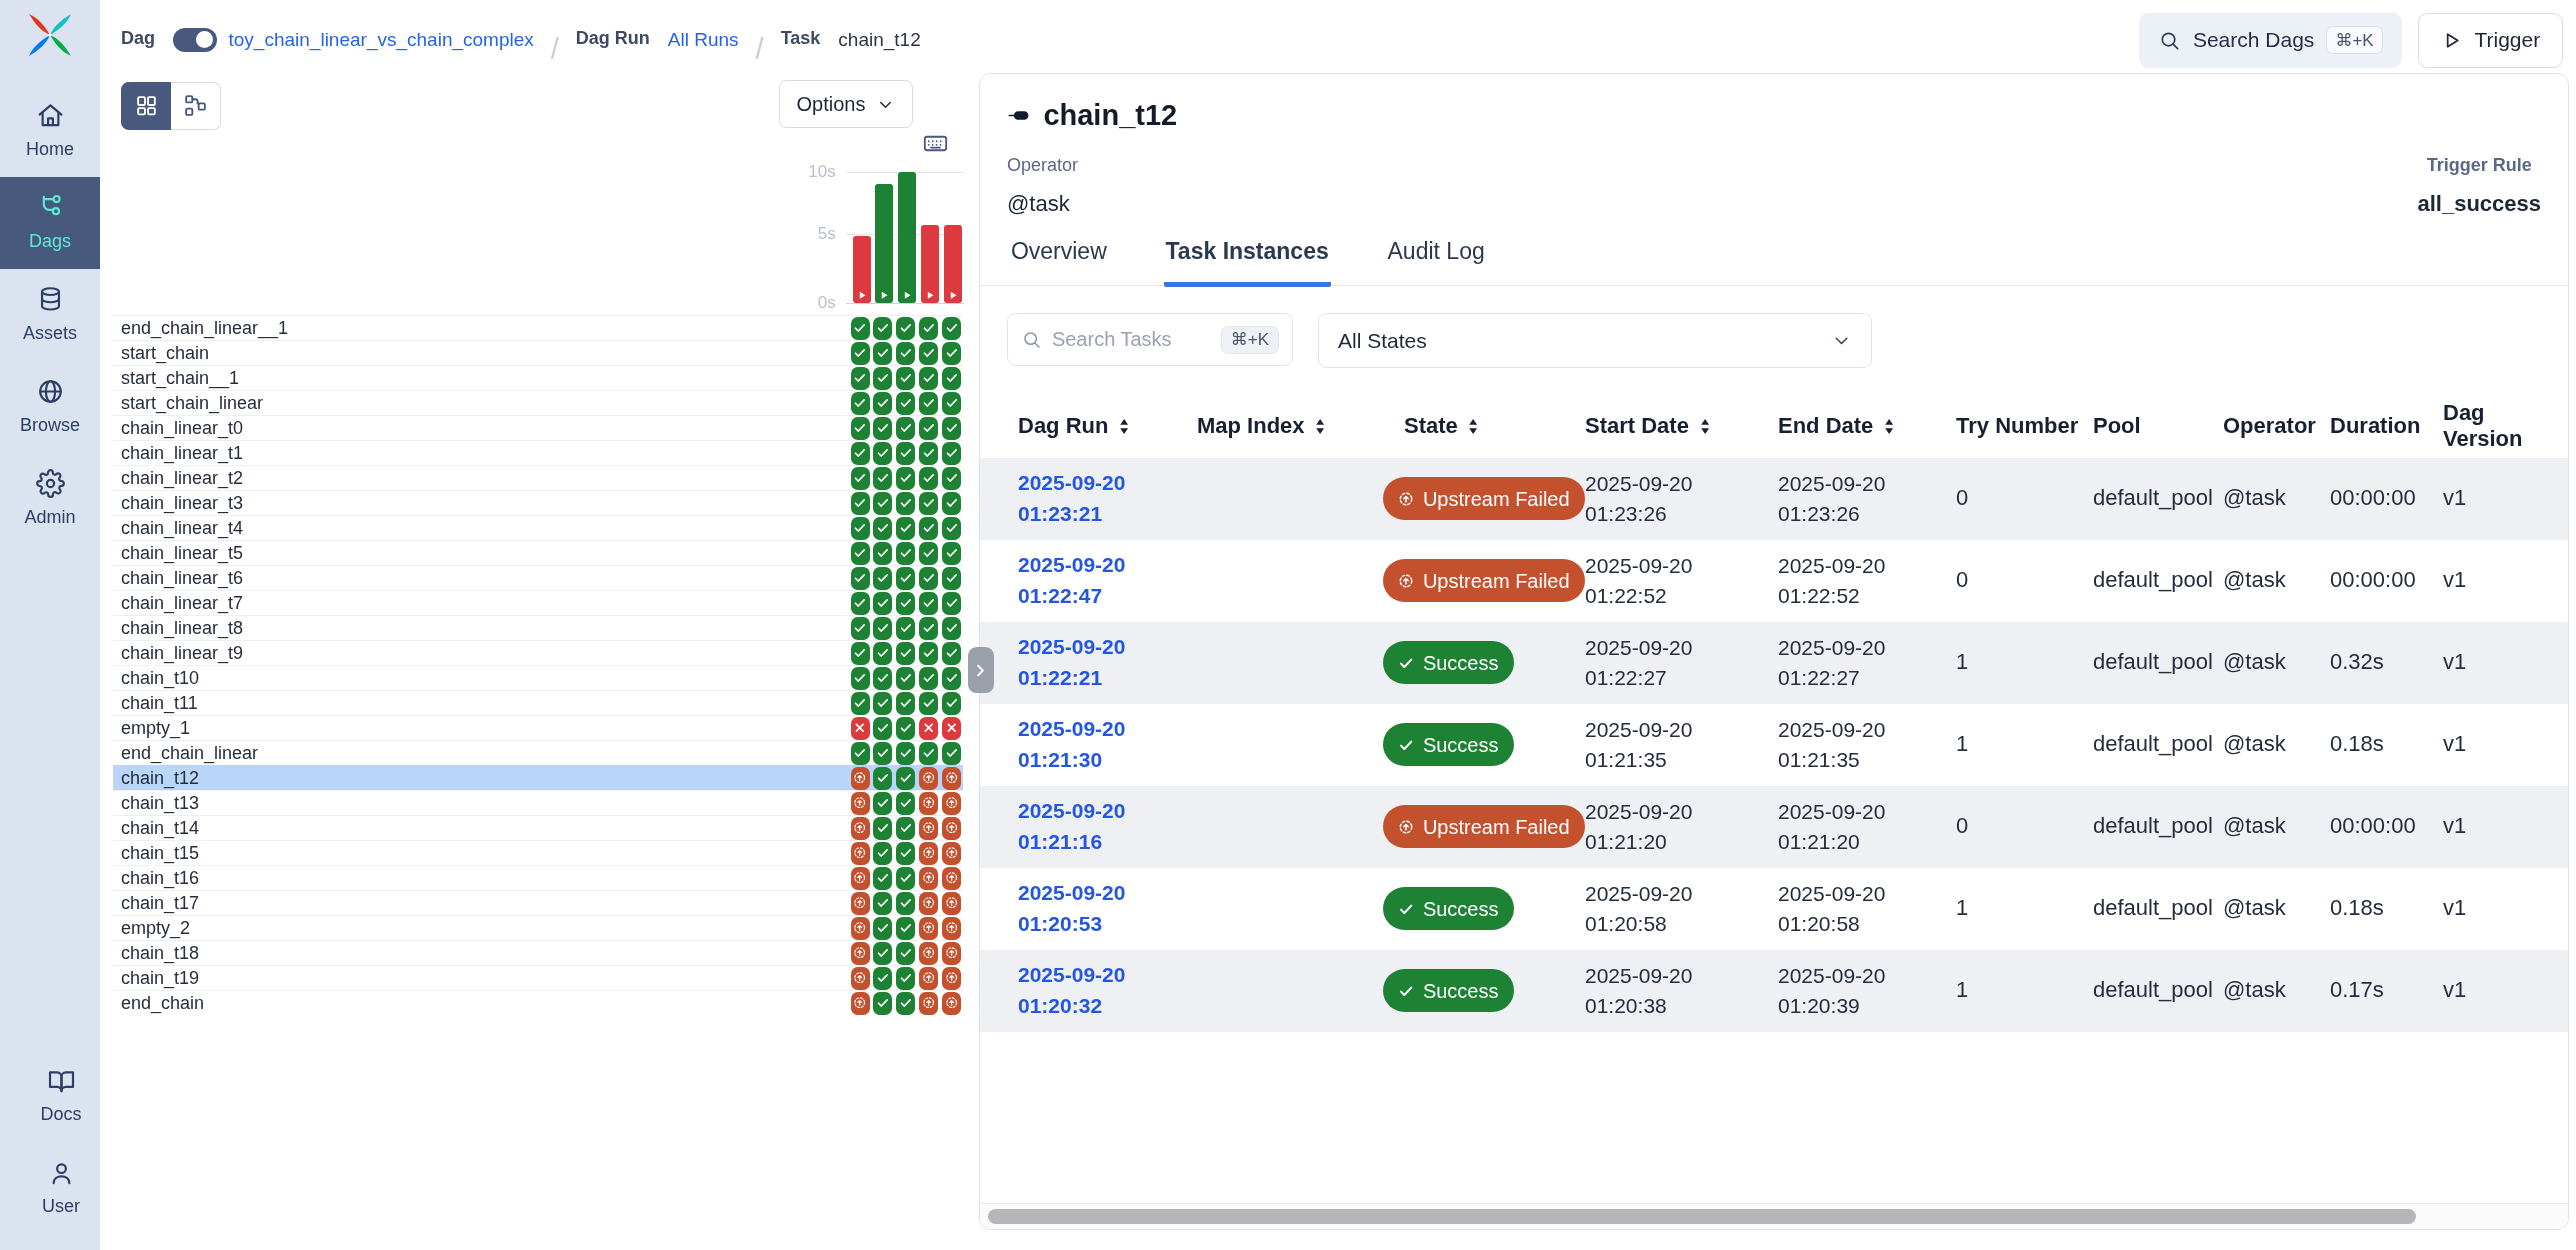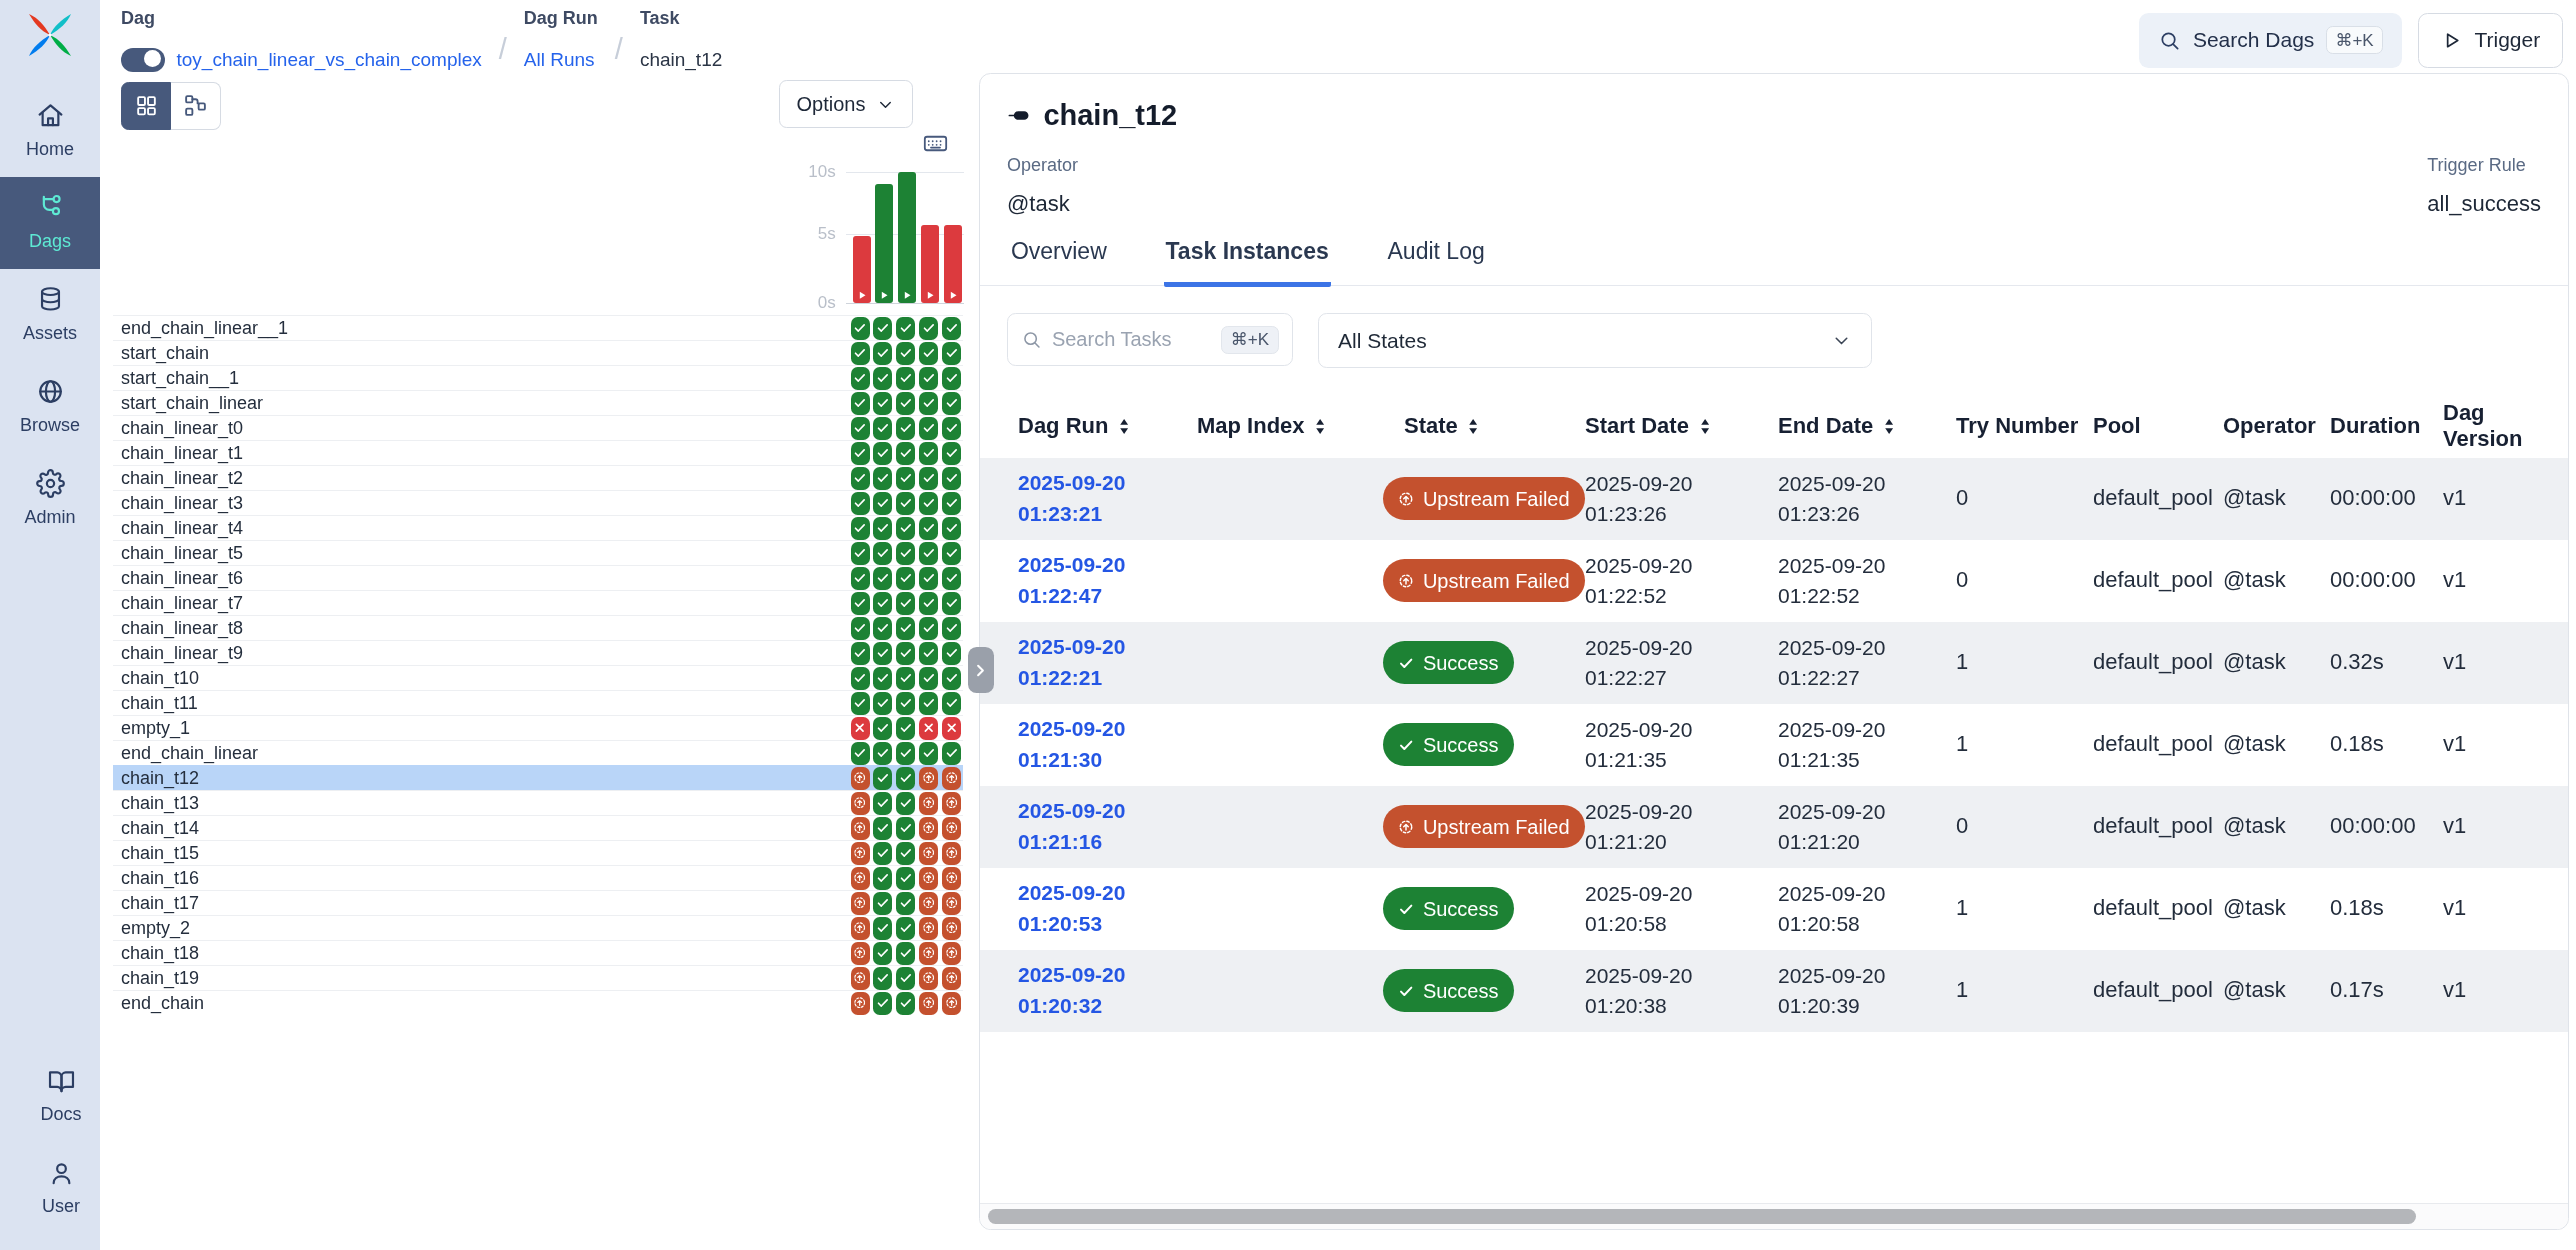--- a/index.html
+++ b/index.html
@@ -20,21 +20,21 @@
   .rail-bottom { position:absolute; bottom:17px; width:100%;margin-left:22px; }
   .rail-item { width:100%; height:92px; display:flex; flex-direction:column; align-items:center;
                justify-content:center; gap:8.6px; color:#2c3e63; font-size:18px; cursor:pointer; }
   .rail-item .ric { width:29px; height:29px; }
   .rail-item.active { background:#47597c; color:#5eead4; }
 
   
   .topbar { position:absolute; left:100px; top:0; width:2476px; height:80px;
             display:flex; align-items:center; justify-content:space-between; padding:0 13.4px 0 21px; }
   .crumbs { display:flex; align-items:center; gap:17px; }
-  .crumb { display:flex; flex-direction:column; gap:18px; }
+  .crumb { display:flex; flex-direction:row; gap:18px; }
   .crumb-label { font-size:18px; font-weight:bold; color:#3e4a63; }
   .crumb-row { display:flex; align-items:center; gap:11.5px; min-height:25px; }
   .crumb-link { color:#2563eb; font-size:19px; cursor:pointer; }
   .crumb-text { color:#2b3546; font-size:19px; }
   .slash { color:#c7ced9; font-size:29px; font-weight:300; padding-top:19px; }
   .toggle { width:44px; height:24px; border-radius:13.4px; background:#47597c; position:relative; cursor:pointer; }
   .toggle-knob { position:absolute; right:3.8px; top:2.9px; width:17px; height:17px; border-radius:50%; background:#fff; }
   .topbar-right { display:flex; align-items:center; gap:15.3px; }
   .search-dags { height:55px; background:#ecf1f8; border-radius:9.5px; display:flex; align-items:center;
                  gap:11.5px; padding:0 19px; color:#23304a; font-size:21px; cursor:pointer; }
@@ -87,21 +87,21 @@
 
   
   .card { position:absolute; left:979px; top:73px; width:1590px; height:1157px; background:#fff;
           border:1px solid #dfe3e9; border-radius:11.5px; }
   .card-title-row { display:flex; align-items:center; gap:13.4px; margin:25px 27px 0;
                     font-size:29px; font-weight:bold; color:#141c2b; }
   .card-title-row .ic { width:23px; height:23px; color:#141c2b; }
   .meta-row { display:flex; justify-content:space-between; margin:23px 27px 0; }
   .meta-label { font-size:18px; color:#5a6a84; }
   .meta-value { font-size:22px; color:#1d2736; margin-top:15.3px; }
-  .meta-col.right { text-align:left; }
+  .meta-col.right { text-align:center;font-weight:bold; }
   .tabs { display:flex; gap:55px; padding:0 29px; margin-top:21px; border-bottom:1.9px solid #e5e8ee; }
   .tab { font-size:23px; color:#2a3850; padding:0 1.9px 17px; border-bottom:5.7px solid transparent;
          margin-bottom:-1.9px; cursor:pointer; border-radius:1.9px; }
   .tab.active { font-weight:bold; border-bottom-color:#3c74e6; }
   .filters { display:flex; gap:25px; margin:27px 27px 0; }
   .search-tasks { width:286px; height:53px; border:1px solid #e0e4ea; border-radius:8.6px;
                   display:flex; align-items:center; gap:9.5px; padding:0 13.4px; }
   .search-tasks .ic { width:21px; height:21px; color:#8d97a6; }
   .search-tasks input { border:none; outline:none; flex:1; min-width:0; font-size:20px; color:#333;
                         font-family:"Liberation Sans", sans-serif; background:transparent; }

